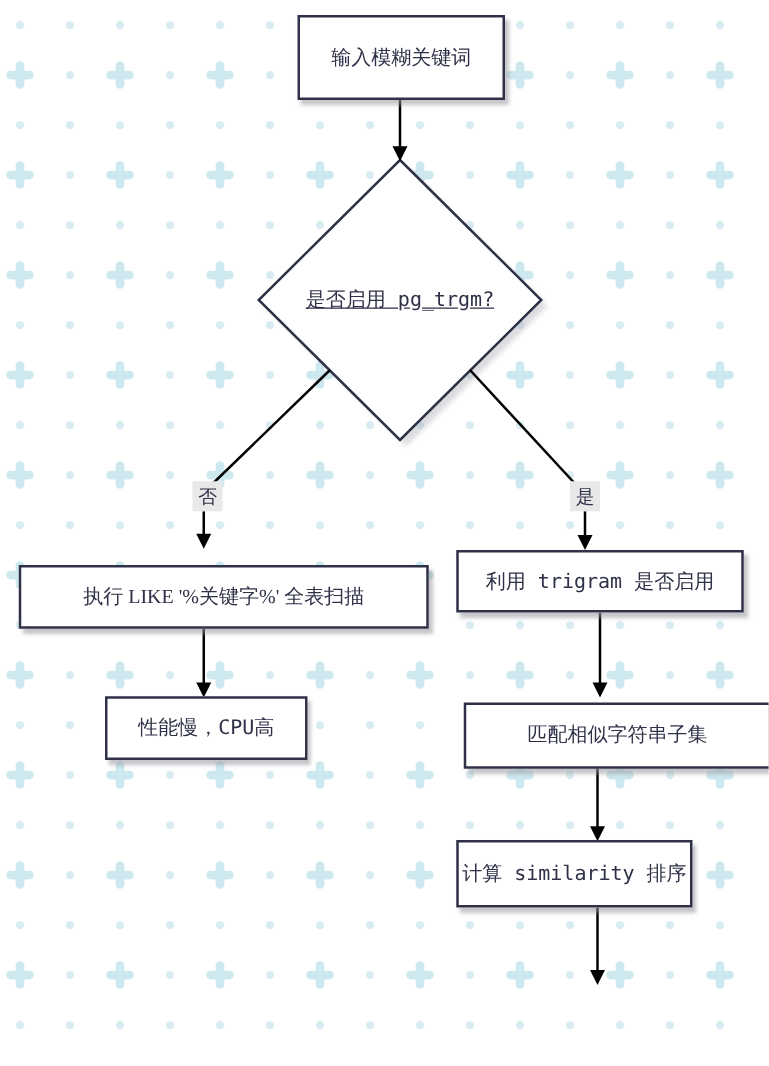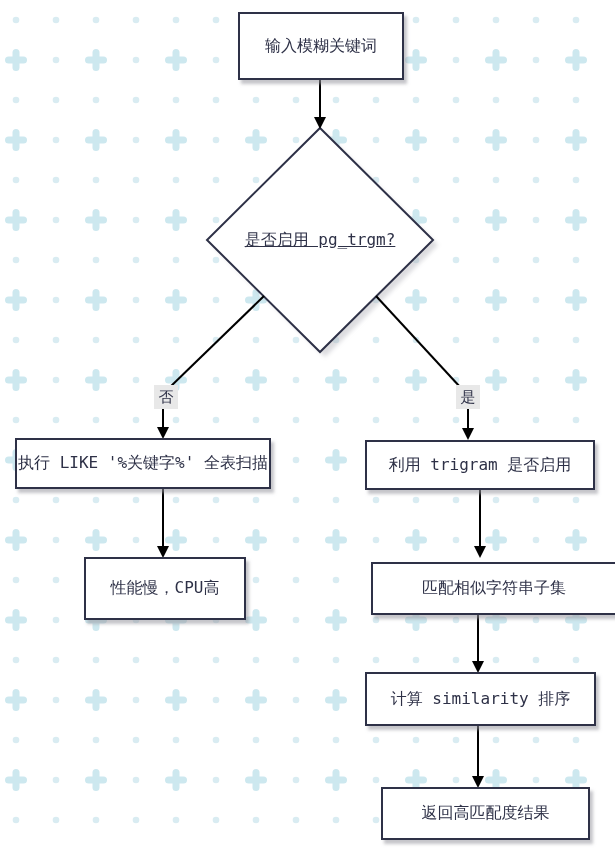--- a/index.html
+++ b/index.html
@@ -472,25 +472,24 @@
   </svg>
 
   <div class="node" style="left:238px;top:12px;width:166px;height:68px;">输入模糊关键词</div>
 
   <div class="diamond-text" style="left:230px;top:226px;width:180px;height:28px;text-decoration:underline;">是否启用 pg_trgm?</div>
 
   <div class="edge-label" style="left:154px;top:385px;">否</div>
 
   <div class="edge-label" style="left:456px;top:385px;">是</div>
 
-  <div class="node" style="left:15px;top:438px;width:256px;height:51px;">执行 LIKE '%关键字%' 全表扫描</div>
-
-  <div class="node" style="left:84px;top:557px;width:162px;height:63px;">性能慢，CPU高</div>
+  <div class="node" style="left:15px;top:452px;width:328px;height:51px;font-family:Liberation Serif, serif;">执行 LIKE '%关键字%' 全表扫描</div>
+
+  <div class="node" style="left:84px;top:557px;width:162px;height:51px;">性能慢，CPU高</div>
 
   <div class="node" style="left:365px;top:440px;width:230px;height:50px;">利用 trigram 是否启用</div>
 
   <div class="node" style="left:371px;top:562px;width:246px;height:53px;">匹配相似字符串子集</div>
 
-  <div class="node" style="left:365px;top:672px;width:231px;height:54px;">计算 similarity 排序</div>
-
-  <div class="node" style="left:381px;top:787px;width:209px;height:53px;">返回高匹配度结果</div>
+  <div class="node" style="left:365px;top:672px;width:189px;height:54px;">计算 similarity 排序</div>
+
 
 </div>
 
 </body></html>

